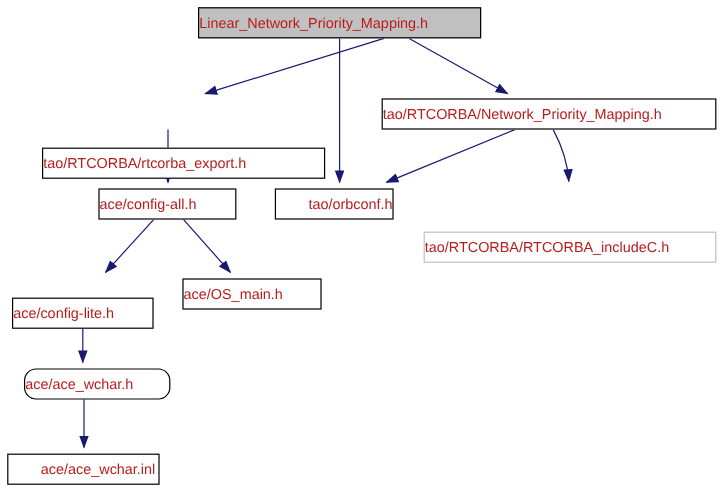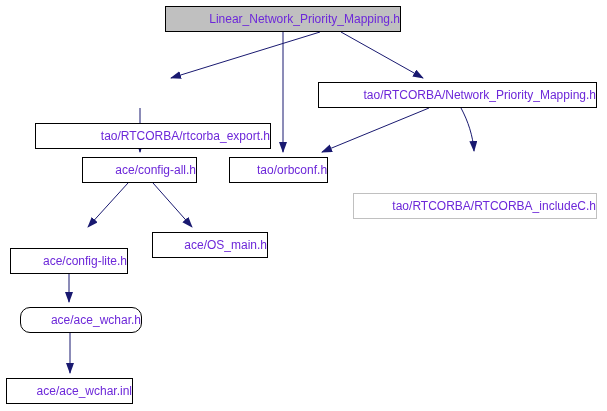--- a/index.html
+++ b/index.html
@@ -20,24 +20,24 @@
     left: 0;
     top: 0;
     width: 607px;
     height: 411px;
   }
   .node {
     position: absolute;
     box-sizing: border-box;
     border: 1px solid #000000;
     background: #ffffff;
-    color: #6d28d9;
+    color: #b91c1c;
     font-size: 12px;
     line-height: 24px;
-    text-align: right;
+    text-align: left;
     white-space: nowrap;
     overflow: hidden;
   }
   .node.root {
     background: #c0c0c0;
   }
   .node.external {
     border-color: #c0c0c0;
   }
   .edge {
@@ -80,15 +80,15 @@
   <div class="node" style="left:229px; top:157px; width:99px; height:26px;padding-left:27px;">tao/orbconf.h</div>
 
   <div class="node external" style="left:353px; top:157px; width:244px; height:26px;margin-top:36px;">tao/RTCORBA/RTCORBA_includeC.h</div>
 
   <div class="node" style="left:10px; top:232px; width:118px; height:26px;margin-top:16px;">ace/config-lite.h</div>
 
   <div class="node" style="left:152px; top:232px; width:116px; height:26px;">ace/OS_main.h</div>
 
   <div class="node" style="left:20px; top:307px; width:122px; height:26px;border-radius:10px;">ace/ace_wchar.h</div>
 
-  <div class="node" style="left:6px; top:378px; width:127px; height:26px;">ace/ace_wchar.inl</div>
+  <div class="node" style="left:6px; top:378px; width:127px; height:26px;padding-left:27px;">ace/ace_wchar.inl</div>
 
 </div>
 
 </body></html>

